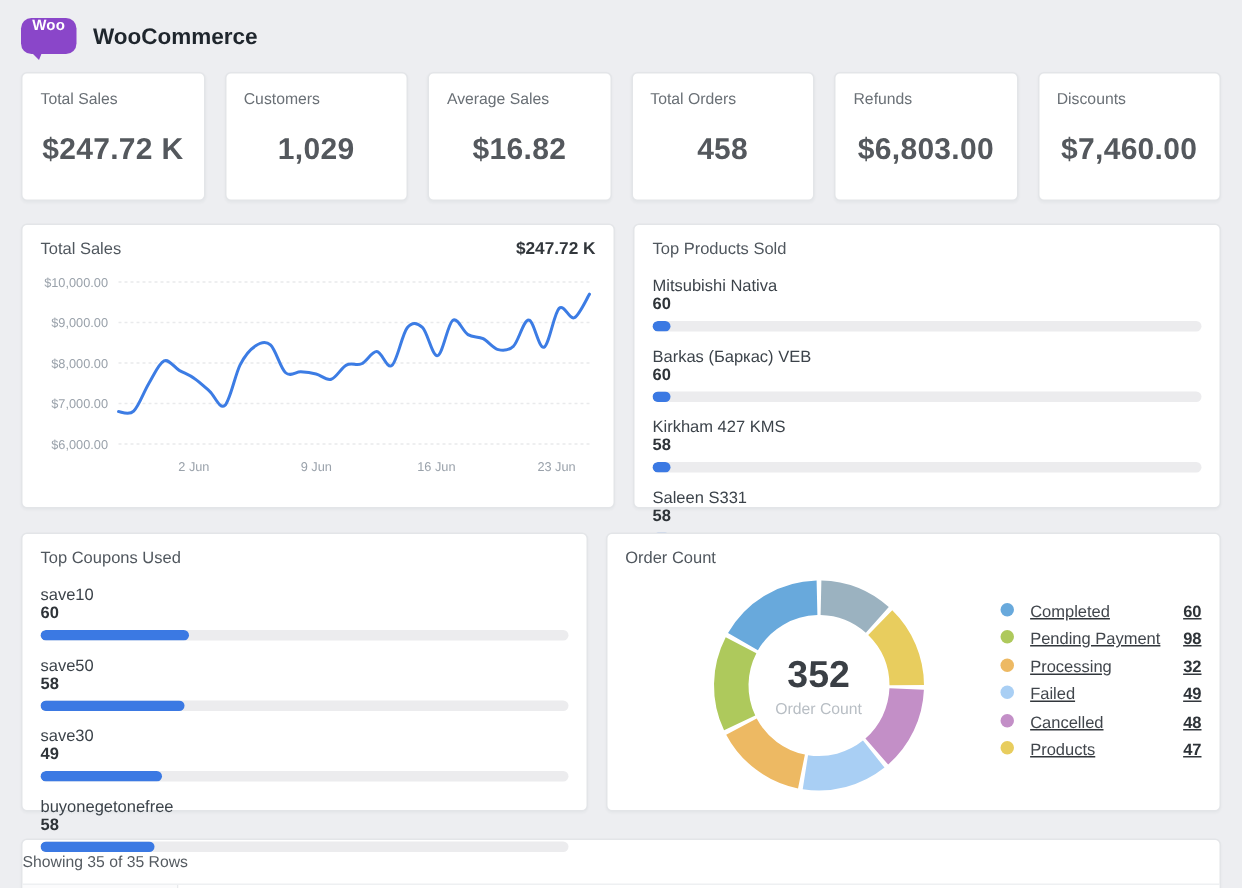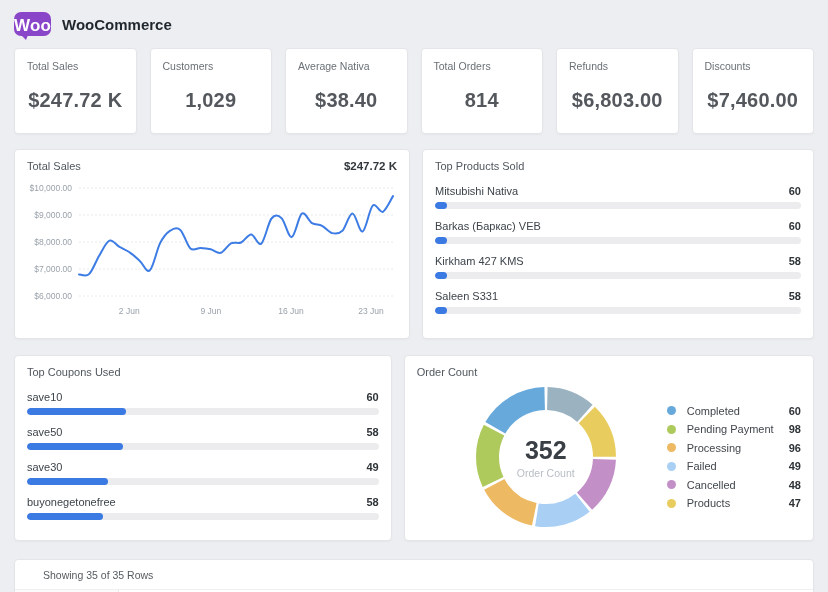--- a/index.html
+++ b/index.html
@@ -9,22 +9,22 @@
     font-family: "Liberation Sans", sans-serif;
     color: #32373c;
   }
   .page { padding: 8px 14px 0 14px; }
 
   
   .app-header { display: flex; align-items: center; gap: 11px; height: 32px; }
   .logo {
     position: relative; background: #8a46c9; color: #fff;
     border-radius: 7px; width: 37px; height: 24px;
-    display: flex; align-items: flex-end; justify-content: center;
-    font-size: 17px; font-weight: bold; letter-spacing: .2px;
+    display: flex; align-items: flex-start; justify-content: center;
+    font-size: 10px; font-weight: bold; letter-spacing: .2px;
   }
   .logo::after {
     content: ""; position: absolute; left: 7px; bottom: -4px;
     border-left: 5px solid transparent; border-right: 2px solid transparent;
     border-top: 5px solid #8a46c9;
   }
   .app-title { font-size: 15px; font-weight: bold; color: #1f262d; }
 
   
   .card {
@@ -51,46 +51,46 @@
   .panel.tall3 { height: 186px; }
 
   .chart-head { display: flex; justify-content: space-between; align-items: baseline; }
   .chart-total { font-size: 11.5px; font-weight: bold; color: #32373c; }
   .line-chart-svg { display: block; margin-top: 8px; }
 
   
   .plist { margin-top: 2px; }
   .p-row { margin-top: 11px; }
   .p-row:first-child { margin-top: 13px; }
-  .p-line { display: flex; justify-content: space-between; align-items: baseline; }
+  .p-line { display: flex; justify-content: space-between; align-items: baseline; flex-direction: column; }
   .p-name { font-size: 11px; color: #3c434a; }
   .p-val { font-size: 11px; font-weight: bold; color: #2e3338; }
   .p-track {
     margin-top: 5px; height: 7px; background: #ececee; border-radius: 4px; overflow: hidden;
   }
   .p-fill { height: 100%; background: #3b79e3; border-radius: 4px; width: 0; }
 
   
   .oc-body { display: flex; align-items: center; margin-top: 4px; }
   .donut-wrap { position: relative; width: 150px; height: 150px; margin-left: 54px; }
   .donut-center {
     position: absolute; inset: 0; display: flex; flex-direction: column;
     align-items: center; justify-content: center; pointer-events: none;
   }
   .donut-total { font-size: 25px; font-weight: bold; color: #3a3f45; }
   .donut-sub { font-size: 10.5px; color: #b8bec4; margin-top: 2px; }
   .legend { margin-left: 46px; }
-  .legend-row { display: flex; align-items: center; height: 18.5px; }
+  .legend-row { display: flex; height: 18.5px; text-decoration: underline; }
   .legend-dot { width: 9px; height: 9px; border-radius: 50%; flex: 0 0 9px; }
   .legend-label { font-size: 11px; color: #41464c; margin-left: 11px; width: 102px; }
   .legend-val { font-size: 11px; font-weight: bold; color: #2e3338; }
 
   
   .footer-card { margin-top: 18px; height: 60px; padding: 0; overflow: hidden; }
-  .footer-status { font-size: 10.5px; color: #555b61; padding: 9px 12px 8px 28px; }
+  .footer-status { font-size: 10.5px; color: #555b61; padding: 9px 12px 8px 0; }
   .table-stub { border-top: 1px solid #eef0f2; display: flex; height: 24px; }
   .stub-cell-first { width: 104px; background: #fbfbfc; border-right: 1px solid #e8eaec; }
   .stub-cell-rest { flex: 1; background: #fff; }
 
   svg text { font-family: "Liberation Sans", sans-serif; }
 </style>
 </head>
 <body>
 
 <div class="page">
@@ -105,26 +105,26 @@
   <div class="kpi-grid">
     <div class="card kpi-card">
       <div class="kpi-label">Total Sales</div>
       <div class="kpi-value">$247.72 K</div>
     </div>
     <div class="card kpi-card">
       <div class="kpi-label">Customers</div>
       <div class="kpi-value">1,029</div>
     </div>
     <div class="card kpi-card">
-      <div class="kpi-label">Average Nativa</div>
-      <div class="kpi-value">$38.40</div>
+      <div class="kpi-label">Average Sales</div>
+      <div class="kpi-value">$16.82</div>
     </div>
     <div class="card kpi-card">
       <div class="kpi-label">Total Orders</div>
-      <div class="kpi-value">814</div>
+      <div class="kpi-value">458</div>
     </div>
     <div class="card kpi-card">
       <div class="kpi-label">Refunds</div>
       <div class="kpi-value">$6,803.00</div>
     </div>
     <div class="card kpi-card">
       <div class="kpi-label">Discounts</div>
       <div class="kpi-value">$7,460.00</div>
     </div>
   </div>
@@ -265,21 +265,21 @@
             <span class="legend-val">60</span>
           </div>
           <div class="legend-row">
             <span class="legend-dot" style="background: rgb(174, 201, 92);"></span>
             <span class="legend-label">Pending Payment</span>
             <span class="legend-val">98</span>
           </div>
           <div class="legend-row">
             <span class="legend-dot" style="background: rgb(237, 185, 99);"></span>
             <span class="legend-label">Processing</span>
-            <span class="legend-val">96</span>
+            <span class="legend-val">32</span>
           </div>
           <div class="legend-row">
             <span class="legend-dot" style="background: rgb(169, 207, 244);"></span>
             <span class="legend-label">Failed</span>
             <span class="legend-val">49</span>
           </div>
           <div class="legend-row">
             <span class="legend-dot" style="background: rgb(195, 143, 199);"></span>
             <span class="legend-label">Cancelled</span>
             <span class="legend-val">48</span>

